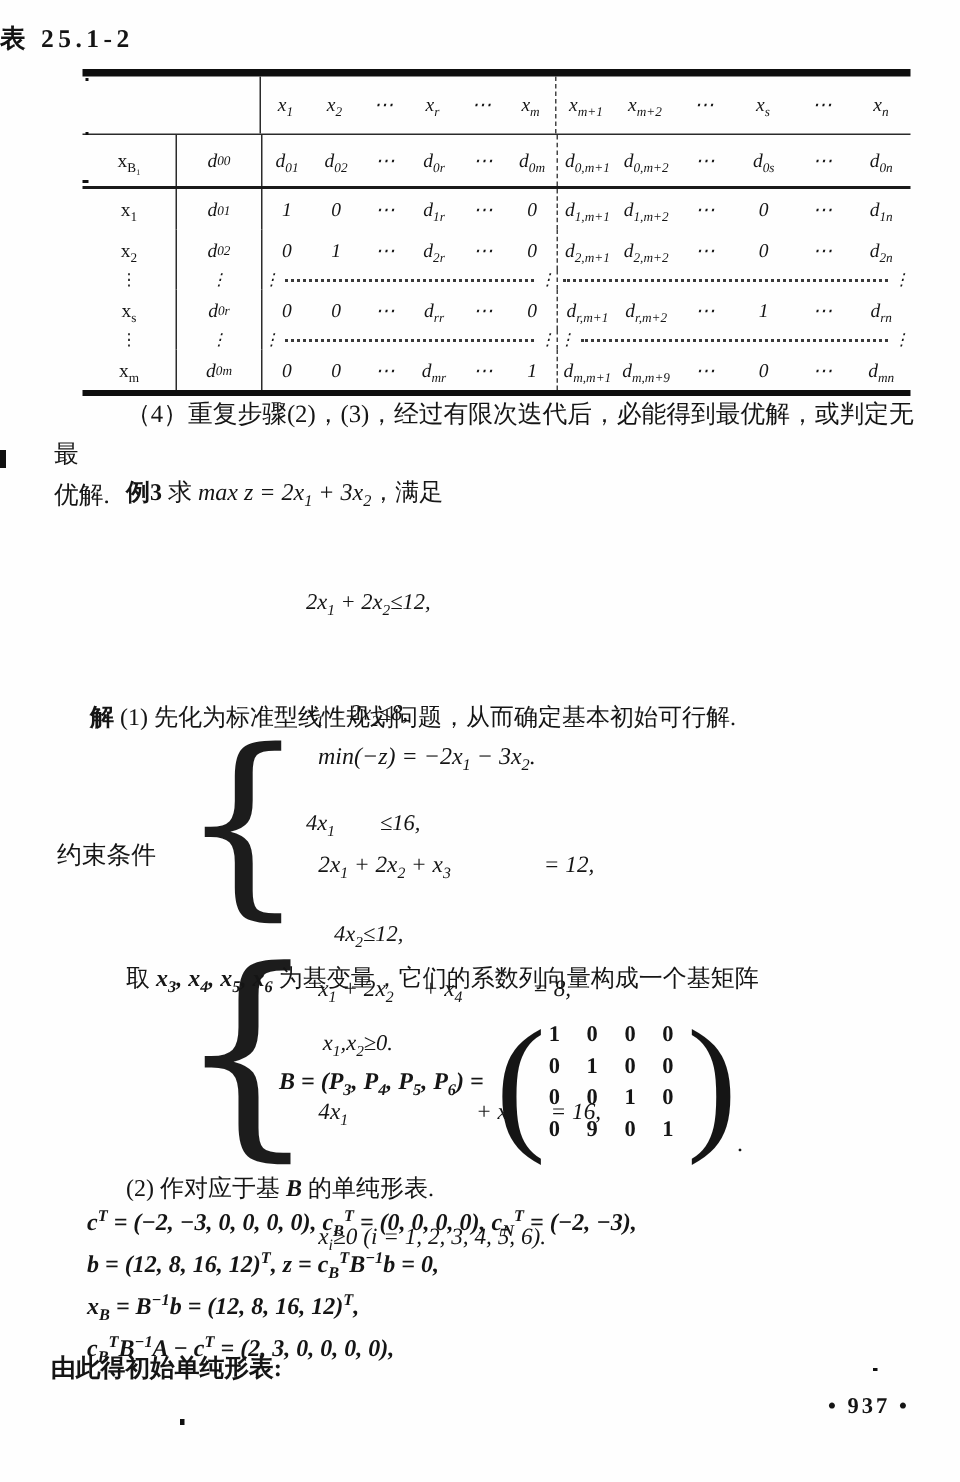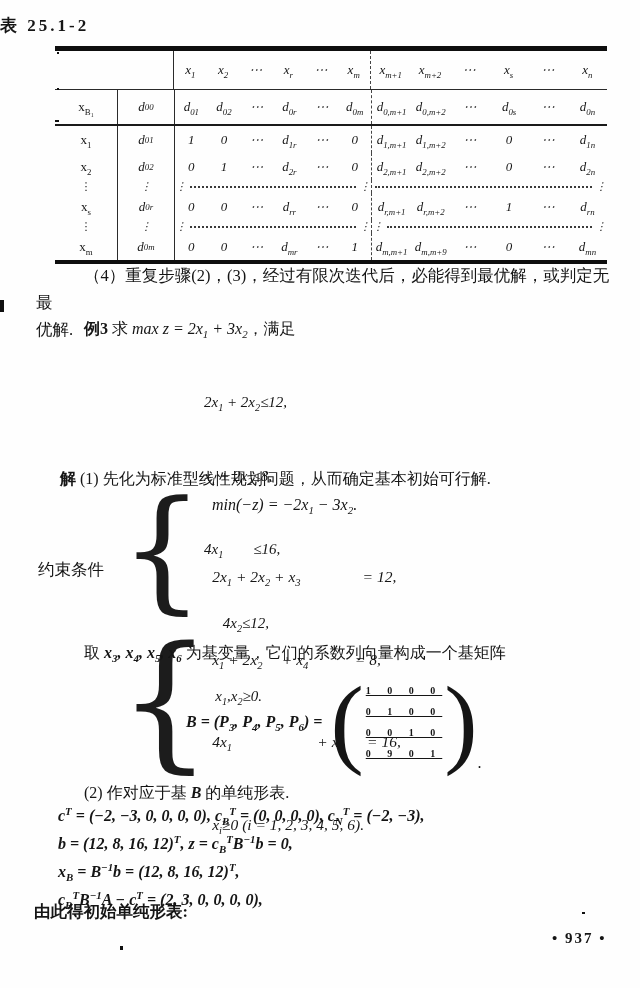--- a/index.html
+++ b/index.html
@@ -35,21 +35,21 @@
   .b{font-weight:bold;}
   .pre{white-space:pre;}
   .brace{font-weight:300;color:#1c1c1c;font-family:"DejaVu Serif",serif;}
   .sysrow{display:flex;align-items:center;position:absolute;}
   .syslines{font-size:15px;line-height:24.5px;font-style:italic;}
   .syslines2{font-size:15.5px;line-height:27.5px;font-style:italic;}
   .formline{font-size:16px;line-height:28px;font-style:italic;font-weight:600;}
   .matwrap{position:absolute;display:flex;align-items:center;}
   .matlhs{font-size:16px;font-weight:700;font-style:italic;margin-right:8px;margin-left:10px;}
   .paren{font-size:100px;line-height:100px;transform:scaleY(1.0);font-weight:300;}
-  .matgrid{font-size:10px;line-height:21px;font-weight:600;letter-spacing:7px;text-align:center;padding:0 2px;text-decoration:underline;}
+  .matgrid{font-size:15px;line-height:21px;font-weight:600;letter-spacing:7px;text-align:center;padding:0 2px;}
   .pagenum{position:absolute;top:930px;left:552px;font-weight:bold;font-size:15px;letter-spacing:2px;}
   .speck{position:absolute;background:#101010;}
 </style>
 </head>
 <body>
 
 <div class="page">
 
   <div class="tbl-title">表  25.1-2</div>
 

